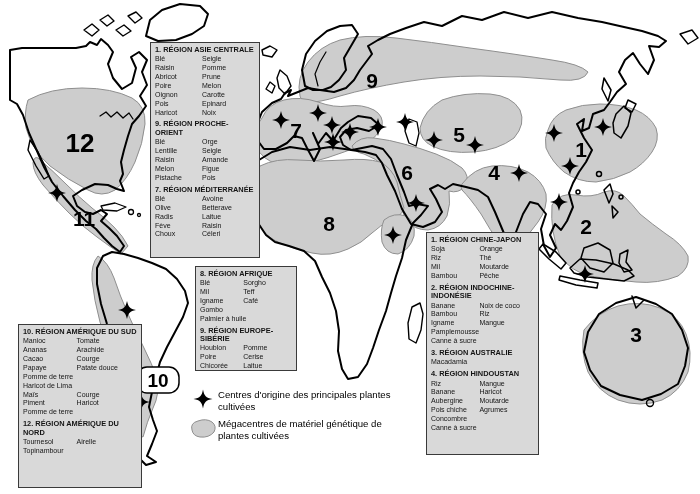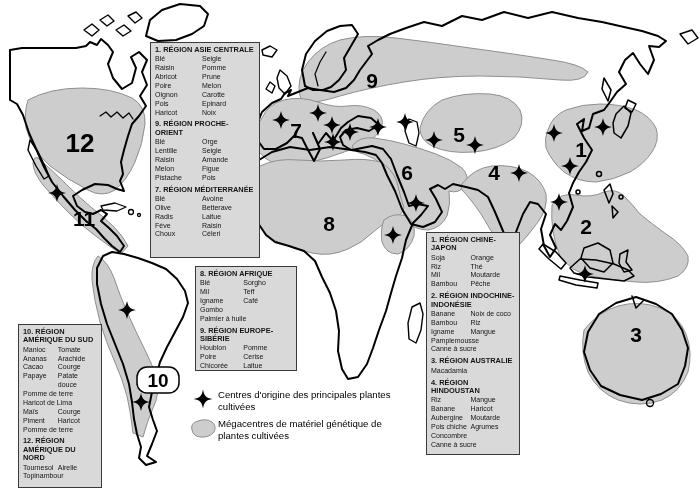--- a/index.html
+++ b/index.html
@@ -248,21 +248,21 @@
       </div>
       <div class="r-row">
         <span>Poire</span>
         <span>Cerise</span>
       </div>
       <div class="r-row">
         <span>Chicorée</span>
         <span>Laitue</span>
       </div>
     </div>
-  <div class="region-box" style="left: 18px; top: 324px; width: 84px; height: 164px;">
+  <div class="region-box" style="left: 18px; top: 324px; width: 124px; height: 164px;">
       <div class="r-title">10. RÉGION AMÉRIQUE DU SUD</div>
       <div class="r-row">
         <span>Manioc</span>
         <span>Tomate</span>
       </div>
       <div class="r-row">
         <span>Ananas</span>
         <span>Arachide</span>
       </div>
       <div class="r-row">
@@ -292,21 +292,21 @@
       </div>
       <div class="r-title">12. RÉGION AMÉRIQUE DU NORD</div>
       <div class="r-row">
         <span>Tournesol</span>
         <span>Airelle</span>
       </div>
       <div class="r-row full">
         <span>Topinambour</span>
       </div>
     </div>
-  <div class="region-box" style="left: 426px; top: 232px; width: 94px; height: 223px;">
+  <div class="region-box" style="left: 426px; top: 232px; width: 113px; height: 223px;">
       <div class="r-title">1. RÉGION CHINE-JAPON</div>
       <div class="r-row">
         <span>Soja</span>
         <span>Orange</span>
       </div>
       <div class="r-row">
         <span>Riz</span>
         <span>Thé</span>
       </div>
       <div class="r-row">

